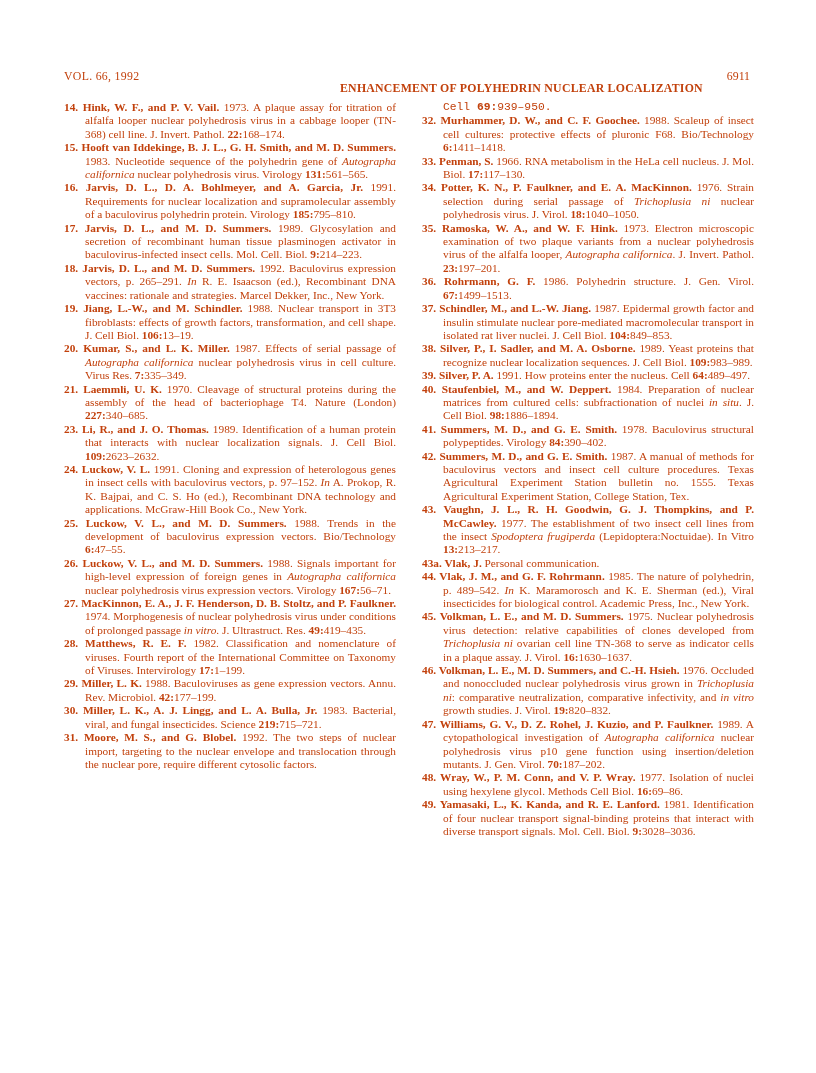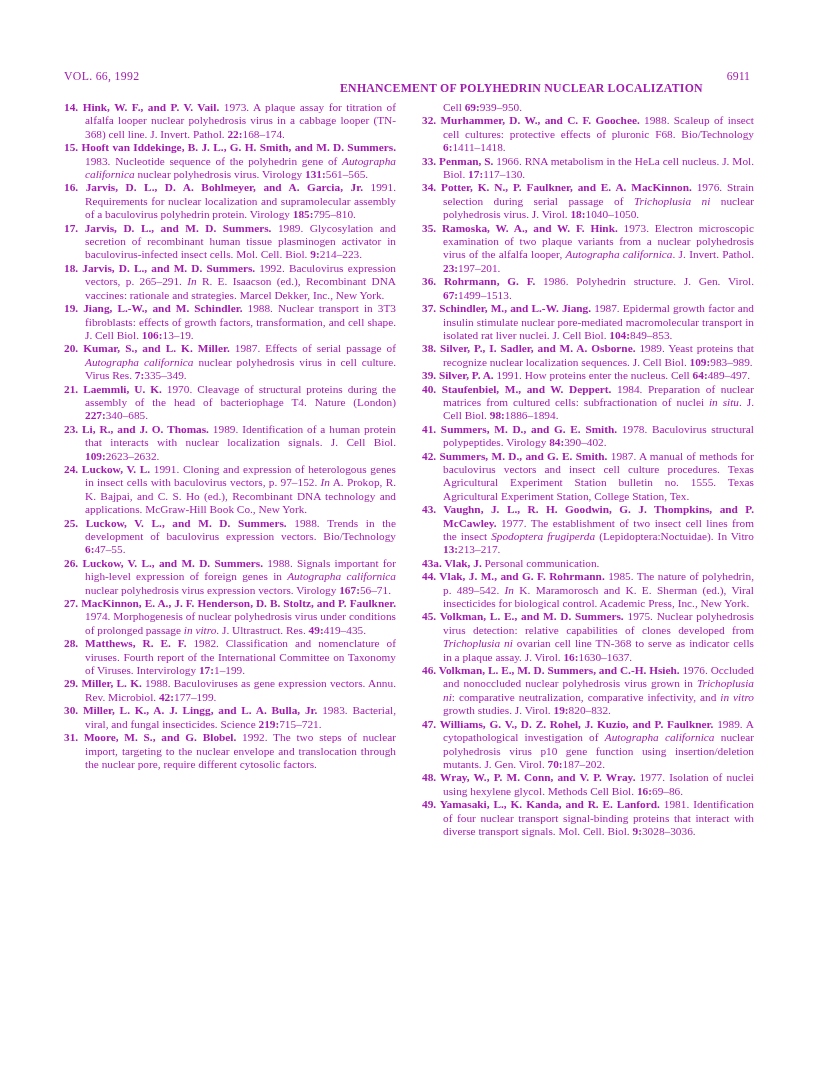--- a/index.html
+++ b/index.html
@@ -2,39 +2,39 @@
 <html lang="en"><head>
 <meta charset="utf-8">
 <style>
   html, body { margin:0; padding:0; background:#ffffff; }
   .page {
     position:relative;
     width:816px;
     height:1073px;
     background:#ffffff;
     font-family:"Liberation Serif","DejaVu Serif",serif;
-    color:#a21caf;
+    color:#c2410c;
     overflow:hidden;
   }
   .header { position:absolute; top:69px; left:64px; width:690px; height:16px; font-size:11.8px; }
   .vol { position:absolute; left:0; top:0; letter-spacing:0.3px; white-space:nowrap; }
   .title { position:absolute; left:276px; top:12px; letter-spacing:0.25px; white-space:nowrap;font-weight:bold; }
   .pagenum { position:absolute; right:4px; top:0; font-weight:normal; }
   .columns { position:absolute; top:101px; left:64px; width:690px; display:flex; gap:26px;justify-content:center; }
   .col { width:332px; }
   .ref {
     font-size:11.3px;
     line-height:13.4px;
     text-align:justify;
     padding-left:21px;
     text-indent:-21px;
     hyphens:auto;
     -webkit-hyphens:auto;
   }
-  .ref.cont { text-indent:0; }
+  .ref.cont { text-indent:0;font-family:Liberation Mono, monospace; }
   .ref-num { font-weight:bold; }
   .b { font-weight:bold; }
   .i { font-style:italic; }
 </style>
 </head>
 <body>
 
 <div class="page">
   <div class="header">
     <span class="vol">VOL. 66, 1992</span>

